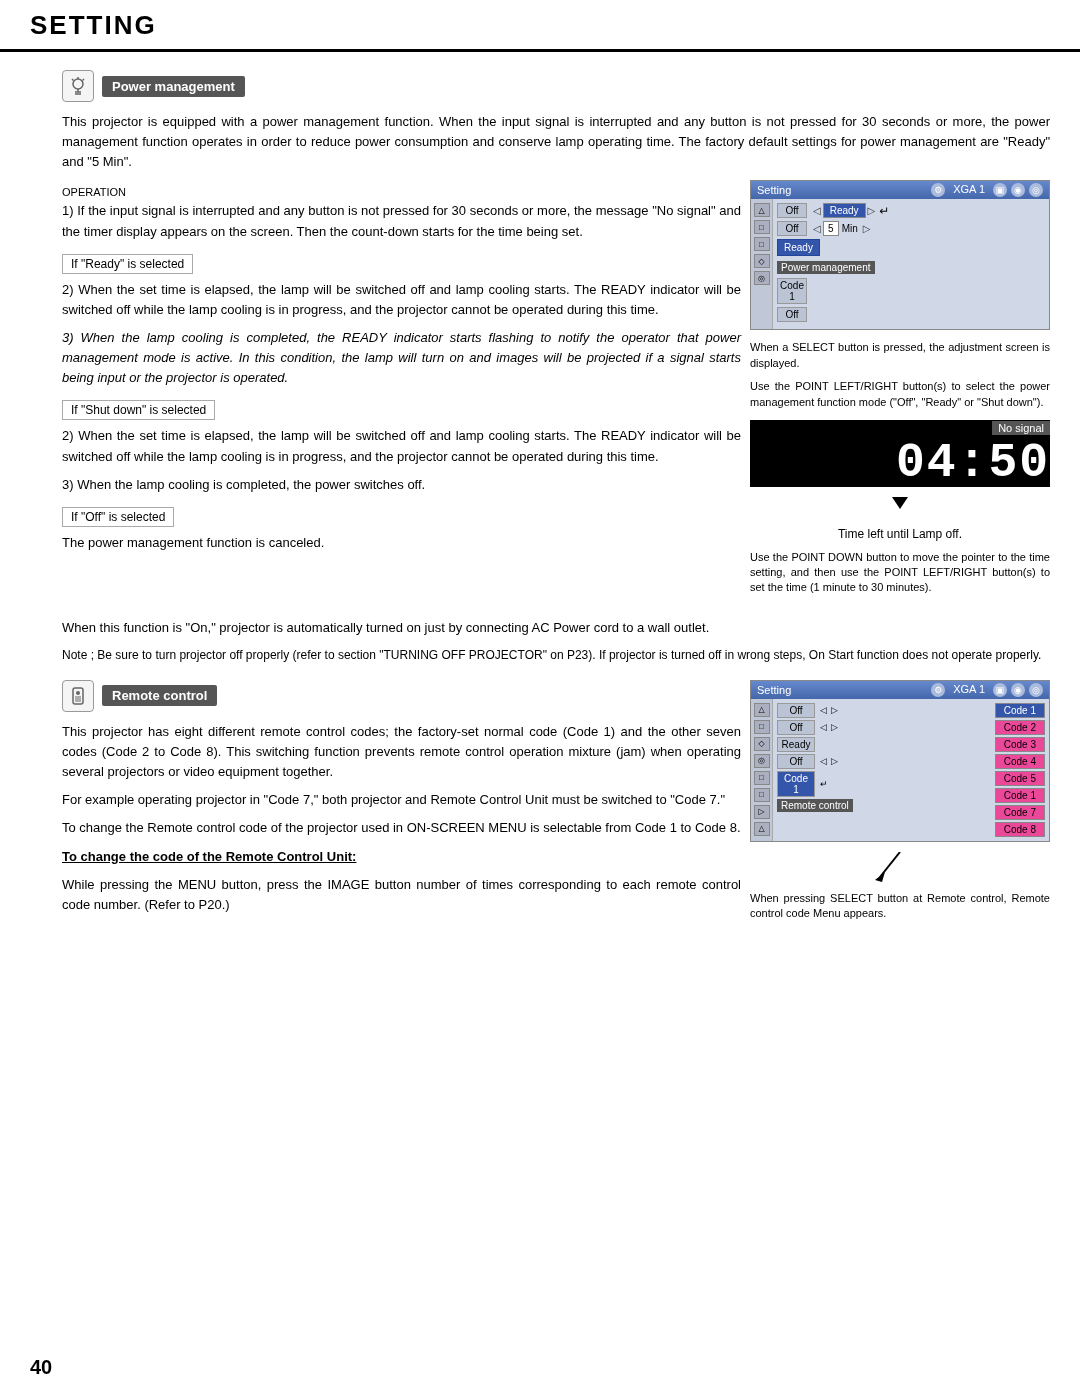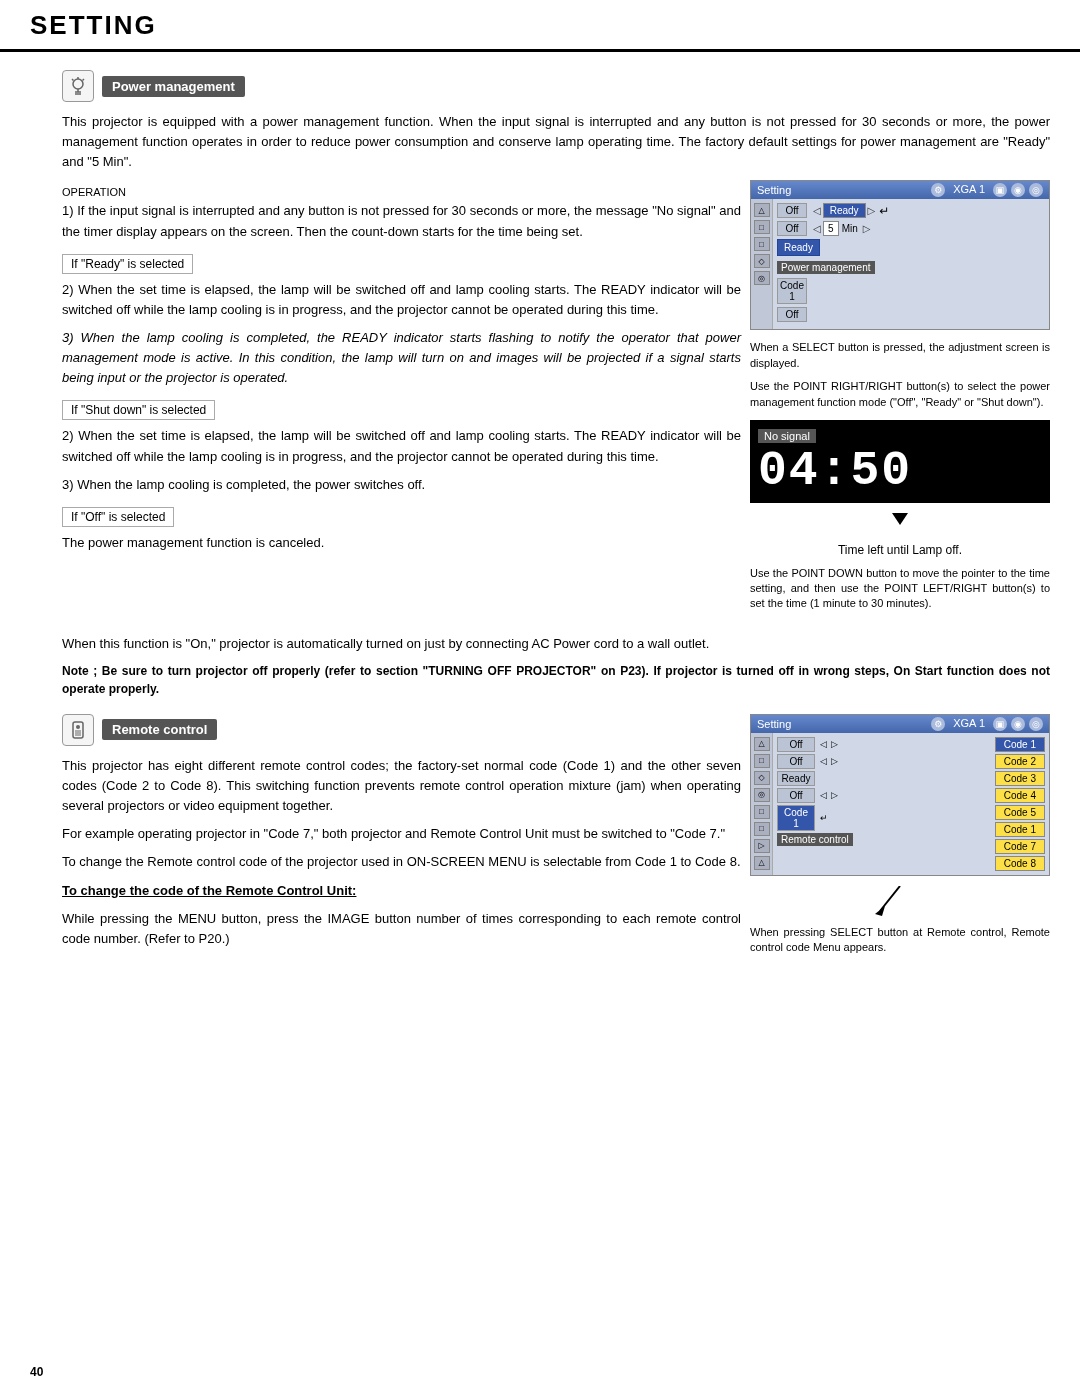--- a/index.html
+++ b/index.html
@@ -195,22 +195,22 @@
       background: #555;
       padding: 1px 4px;
       margin-top: 2px;
       display: inline-block;
     }
 
     
     .countdown-display {
       background: #000;
       color: #fff;
-      text-align: left;
-      padding: 8px;
+      text-align: right;
+      padding: 0;
       margin: 10px 0;
       position: relative;
     }
     .no-signal-label {
       font-size: 11px;
       background: #555;
       color: #fff;
       padding: 1px 6px;
       display: inline-block;
       margin-bottom: 4px;
@@ -273,42 +273,42 @@
       font-size: 9px;
       margin: 0 2px;
     }
     .rc-code-area {
       display: flex;
       flex-direction: column;
       gap: 2px;
       padding: 4px;
     }
     .rc-code-item {
-      background: #fde047;
+      background: #ec4899;
       border: 1px solid #888;
       padding: 1px 8px;
       font-size: 10px;
       text-align: center;
     }
     .rc-code-item.selected {
       background: #3355aa;
       color: #fff;
     }
 
     .bold-underline {
       font-weight: bold;
       text-decoration: underline;
     }
 
     
     .page-number {
       position: absolute;
       bottom: 18px;
       left: 30px;
-      font-size: 12px;
+      font-size: 20px;
       font-weight: bold;
     }
 
     
     .arrow-pointer {
       width: 0;
       height: 0;
       border-left: 8px solid transparent;
       border-right: 8px solid transparent;
       border-top: 12px solid #000;
@@ -318,21 +318,20 @@
     .caption-text {
       font-size: 11px;
       line-height: 1.4;
       margin-top: 6px;
     }
 
     .note-text {
       font-size: 12px;
       text-align: justify;
       line-height: 1.5;
-      font-weight: bold;
     }
 
     .ui-min-label {
       font-size: 10px;
       margin: 0 3px;
     }
   </style>
 </head>
 <body>
 
@@ -432,21 +431,21 @@
               <span class="ui-row-label">Code 1</span>
             </div>
             <div class="ui-row">
               <span class="ui-row-label">Off</span>
             </div>
           </div>
         </div>
       </div>
 
       <p class="caption-text">When a SELECT button is pressed, the adjustment screen is displayed.</p>
-      <p class="caption-text">Use the POINT RIGHT/RIGHT button(s) to select the power management function mode ("Off", "Ready" or "Shut down").</p>
+      <p class="caption-text">Use the POINT LEFT/RIGHT button(s) to select the power management function mode ("Off", "Ready" or "Shut down").</p>
 
       <div class="countdown-display">
         <div class="no-signal-label">No signal</div>
         <div class="countdown-time">04:50</div>
       </div>
       <div style="text-align:center;margin-top:2px;">
         <div class="arrow-pointer"></div>
       </div>
       <p class="time-left-label">Time left until Lamp off.</p>
 

